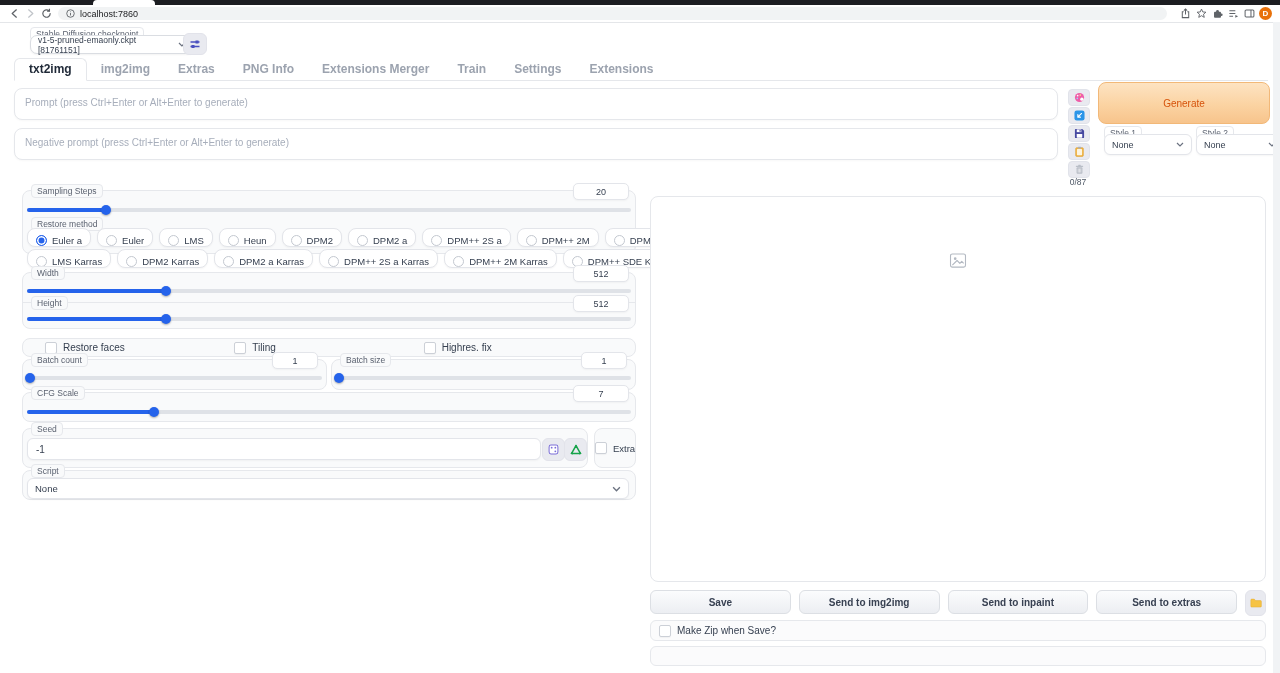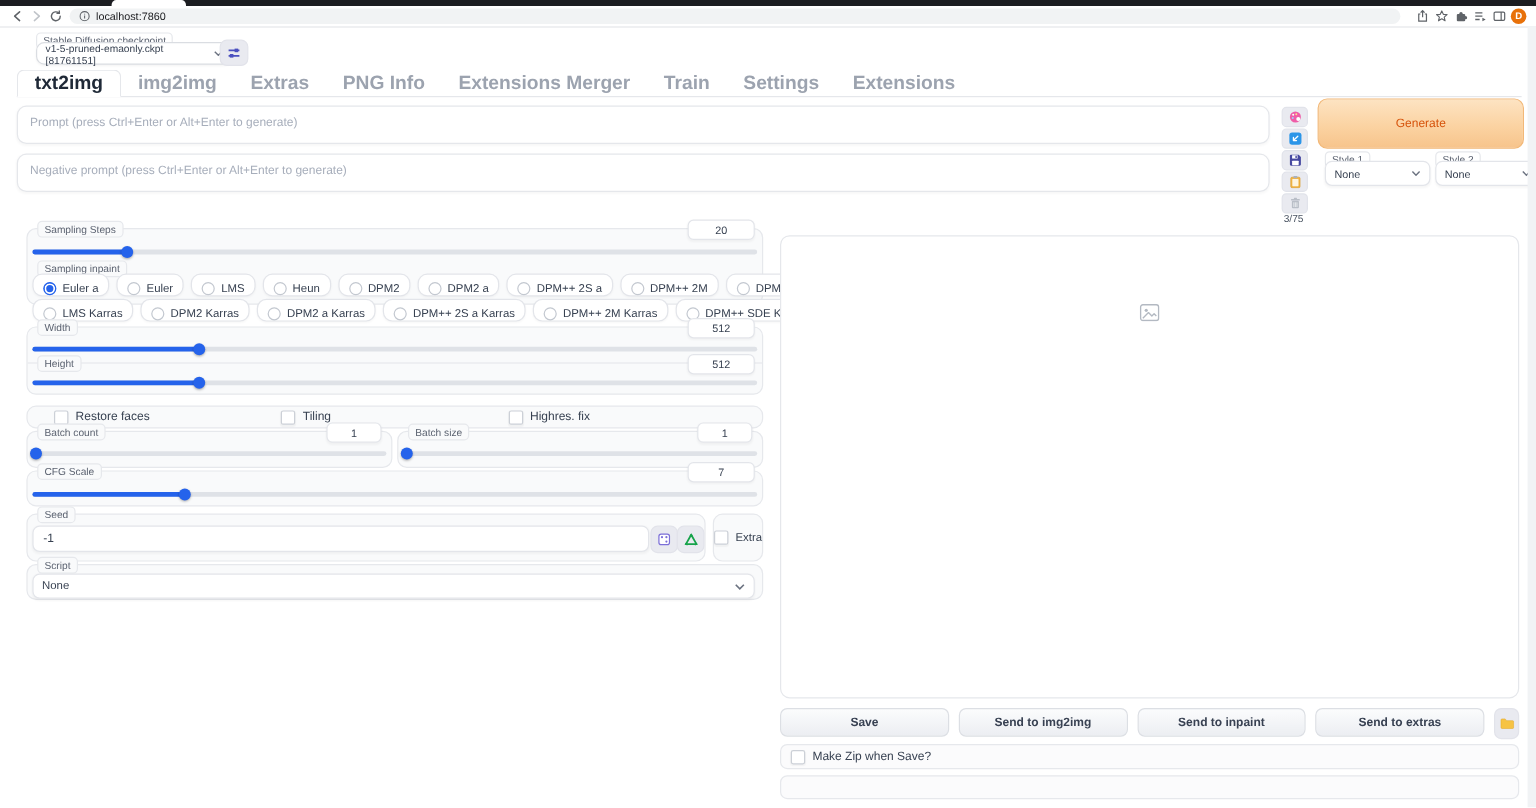--- a/index.html
+++ b/index.html
@@ -15,21 +15,21 @@
   .urltext{font-size:9px;color:#202124}
   .avatar{width:13px;height:13px;border-radius:50%;background:#e8710a;color:#fff;font-size:8px;font-weight:700;
           display:flex;align-items:center;justify-content:center;flex:none;margin:0 8px 0 2px}
   
   .fieldtag{font-size:8.5px;color:#5b6270;background:#fff;border:1px solid #e6e8ec;border-radius:4px;padding:0 5px;line-height:12px;white-space:nowrap}
   .ckpt-dd{left:30px;top:35px;width:148px;height:17px;background:#fff;border:1px solid #dadde2;border-radius:7px;
            box-shadow:0 1px 2px rgba(0,0,0,.05);display:flex;align-items:center;justify-content:space-between;padding:0 7px;font-size:8.5px;color:#374151}
   .iconbtn{background:#e9eaf0;border:1px solid #e2e3ea;border-radius:6px;display:flex;align-items:center;justify-content:center}
   
   .tab-bar{left:14px;top:58px;width:1254px;height:23px;display:flex;align-items:flex-end;border-bottom:1px solid #e5e7eb;box-sizing:border-box}
-  .tab{padding:0 14px;font-size:16px;line-height:21px;color:#9ca3af;font-weight:600;cursor:default}
+  .tab{padding:0 14px;font-size:12px;line-height:21px;color:#9ca3af;font-weight:600;cursor:default}
   .tab.active{background:#fff;border:1px solid #e5e7eb;border-bottom:1px solid #fff;border-radius:6px 6px 0 0;
               color:#1f2937;font-weight:700;margin-bottom:-1px}
   
   .ta{position:absolute;left:14px;width:1022px;height:14px;padding:8px 10px;border:1px solid #e5e7eb;border-radius:8px;
       font-family:inherit;font-size:10px;color:#374151;resize:none;outline:none;box-shadow:0 1px 2px rgba(0,0,0,.03)}
   .ta::placeholder{color:#a7aebb}
   .toolmini{width:20px;height:15px;border-radius:4px;background:#e9eaf0;border:1px solid #e1e3ea;display:flex;align-items:center;justify-content:center}
   .gen{left:1098px;top:82px;width:170px;height:40px;border-radius:8px;border:1px solid #f2b878;
        background:linear-gradient(180deg,#fde3c2 0%,#fbd3a2 55%,#f7c48c 100%);
        display:flex;align-items:center;justify-content:center;font-size:10px;font-weight:400;color:#d6530b}
@@ -190,21 +190,21 @@
   </svg>
 </div>
 <div class="abs toolmini" style="left:1068px;top:161px">
   <svg width="11" height="11" viewBox="0 0 12 12">
     <rect x="2.8" y="3.5" width="6.4" height="7" rx="1" fill="#b9bec7"></rect>
     <rect x="2" y="2" width="8" height="1.3" rx="0.5" fill="#b9bec7"></rect>
       <rect x="4.6" y="0.9" width="2.8" height="1.3" rx="0.4" fill="#b9bec7"></rect>
     <path d="M4.6 5 V9.3 M6 5 V9.3 M7.4 5 V9.3" stroke="#eef0f3" stroke-width="0.8"></path>
   </svg>
 </div>
-<div class="abs" style="left:1062px;top:177px;width:32px;text-align:center;font-size:8.5px;color:#4b5563">3/75</div>
+<div class="abs" style="left:1062px;top:177px;width:32px;text-align:center;font-size:8.5px;color:#4b5563">0/87</div>
 
 <div class="abs gen">Generate</div>
 <span class="abs fieldtag" style="left:1104px;top:126px">Style 1</span>
 <div class="abs ddl" style="left:1104px;top:134px;width:72px;height:19px">
   <span>None</span>
   <svg width="8" height="5" viewBox="0 0 8 5">
       <path d="M1 1 L4 4 L7 1" stroke="#6b7280" stroke-width="1.2" fill="none"></path>
     </svg>
 </div>
 <span class="abs fieldtag" style="left:1196px;top:126px">Style 2</span>
@@ -215,21 +215,21 @@
     </svg>
 </div>
 
 <div class="group" style="left:22px;top:190px;width:614px;height:64px">
   <span class="gtag" style="left:8px;top:-7px">Sampling Steps</span>
   <input class="num" style="right: 6px; top: -8px;" value="20">
   <div class="track" style="left:4px;right:4px;top:17px">
     <div class="fill" style="width: 13%;"></div>
       <div class="knob" style="left: calc(13% - 5px);"></div>
   </div>
-  <span class="gtag" style="left:8px;top:26px">Sampling inpaint</span>
+  <span class="gtag" style="left:8px;top:26px">Restore method</span>
   <div class="pillrow" style="left:4px;top:37px">
       <div class="pill">
         <span class="radio on"></span>
         <span>Euler a</span>
       </div>
       <div class="pill">
         <span class="radio"></span>
         <span>Euler</span>
       </div>
       <div class="pill">

